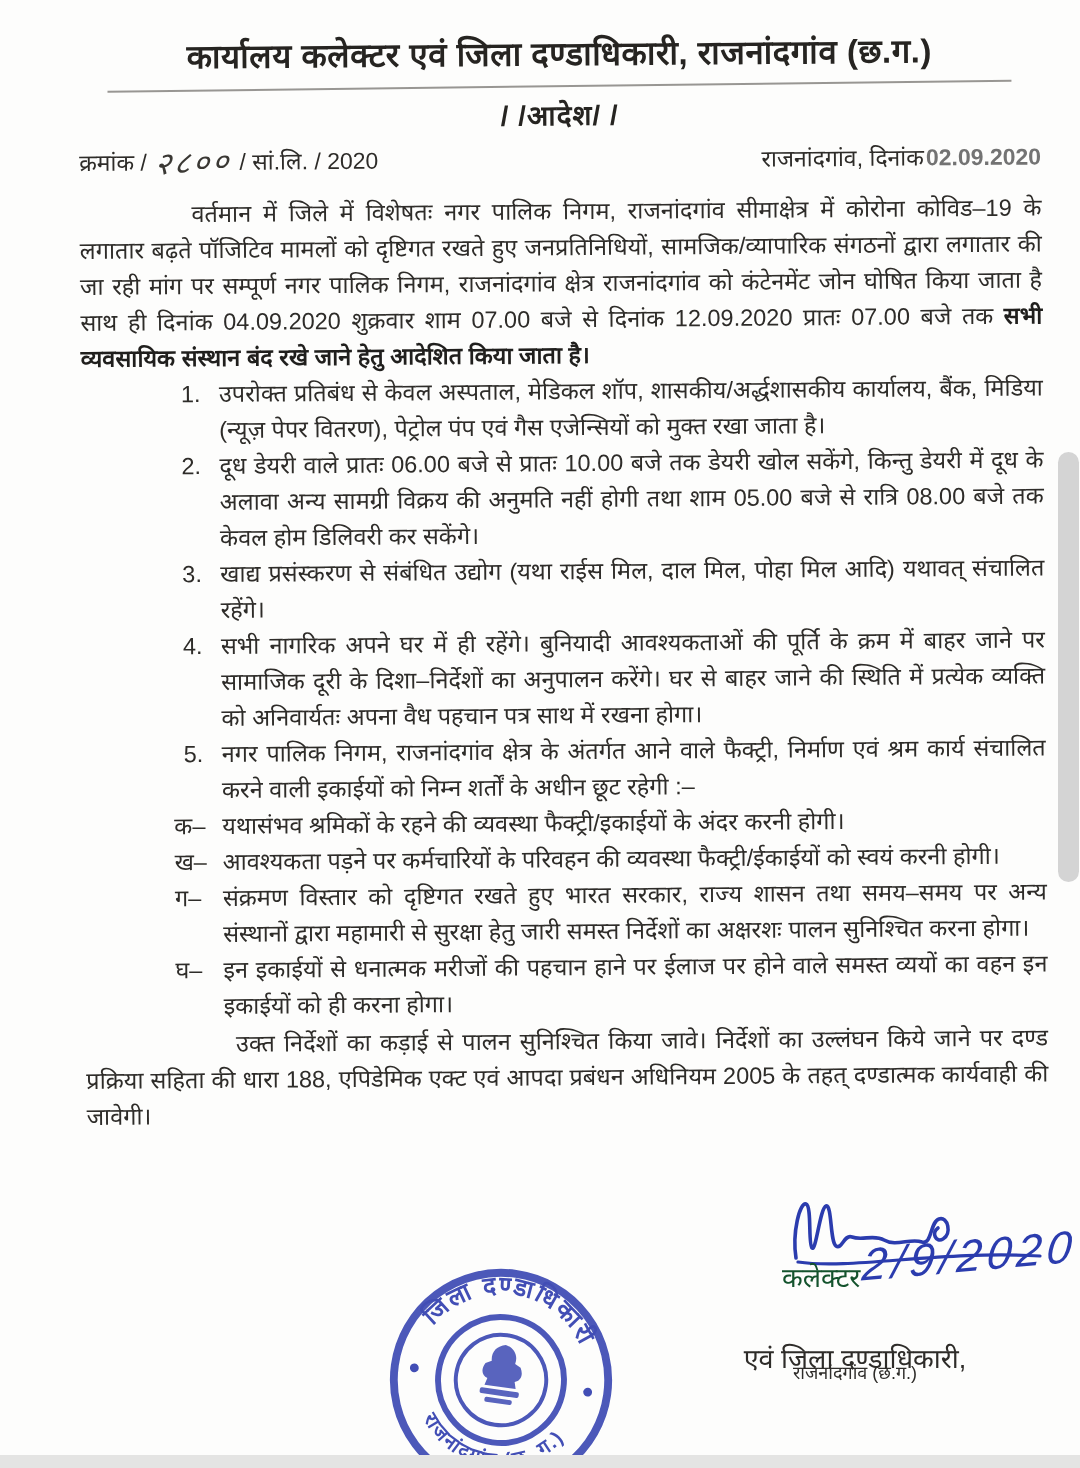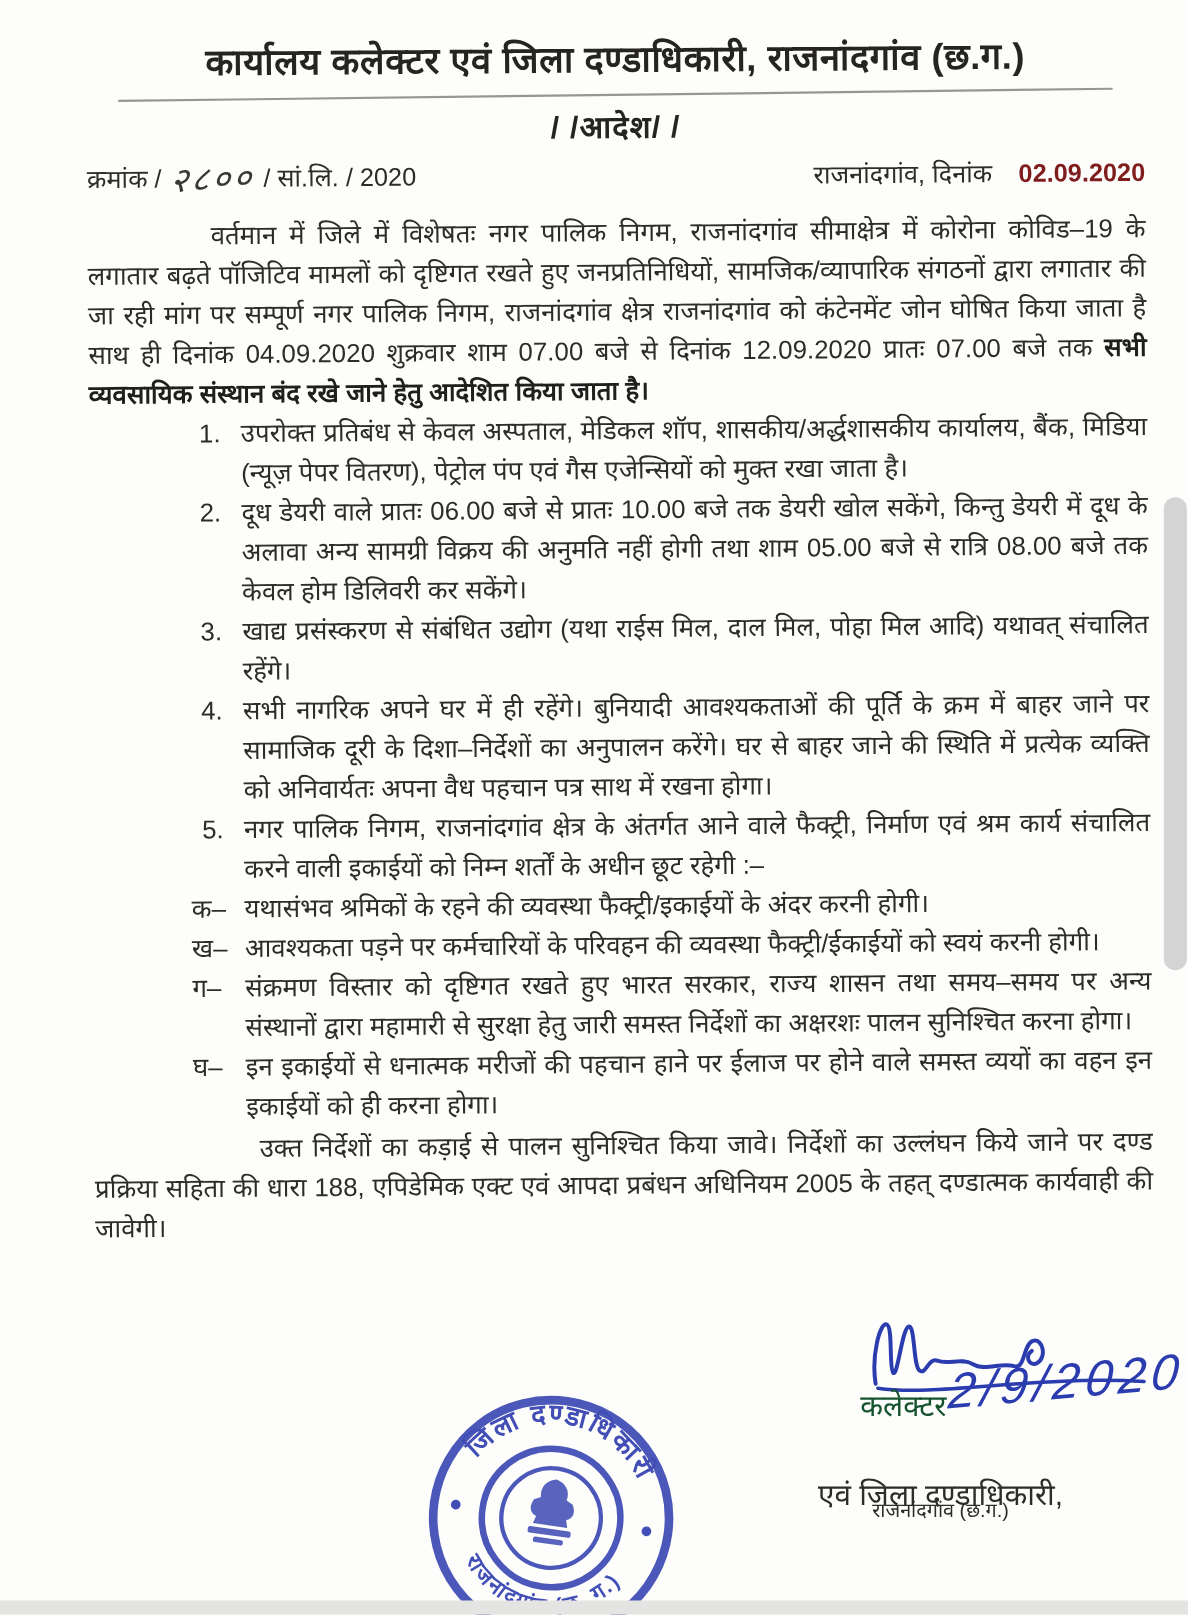--- a/index.html
+++ b/index.html
@@ -51,21 +51,21 @@
   .handwritten-no {
     display:inline-block;
     font-size:31px;
     font-style:italic;
     letter-spacing:3px;
     color:#3a3834;
     transform:rotate(-2deg) skewX(-6deg);
     padding:0 2px;
   }
   .ref-right { font-size:23px; padding-bottom:4px; }
-  .ref-right .date { font-weight:bold; margin-left:24px; color:#7f1d1d; }
+  .ref-right .date { font-weight:bold; margin-left:2px; color:#737373; }
   .body-text { margin-top:14px; font-size:23.5px; line-height:36px; text-align:justify; }
   .para { text-align:justify; }
   .para.open { text-indent:112px; }
   .bold-run { font-weight:bold; color:#201f1d; }
   .olist { margin-left:100px; }
   .oli { display:flex; }
   .oli .num { width:38px; flex:0 0 38px; }
   .oli .txt { flex:1; text-align:justify; }
   .slist { margin-left:90px; }
   .sli { display:flex; }

